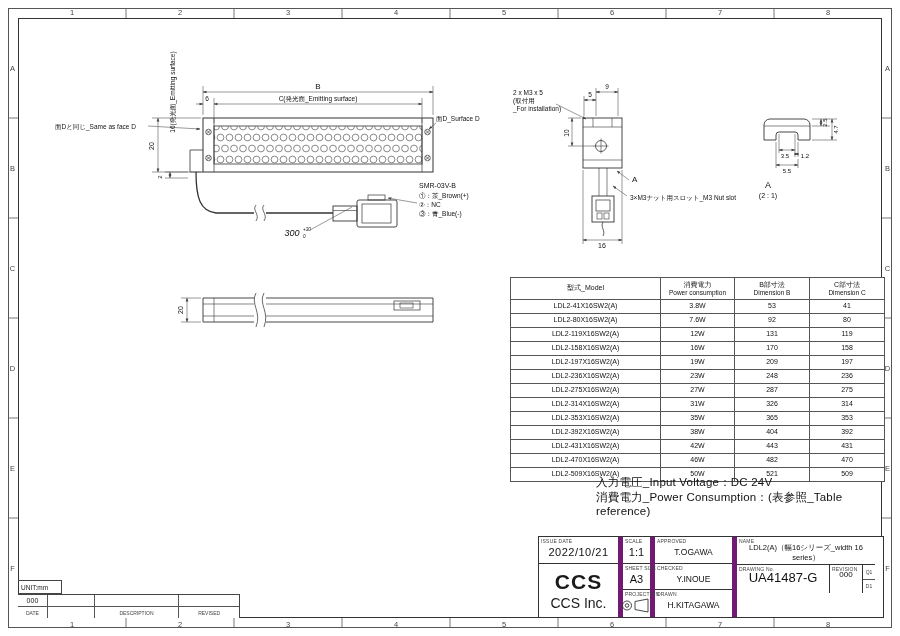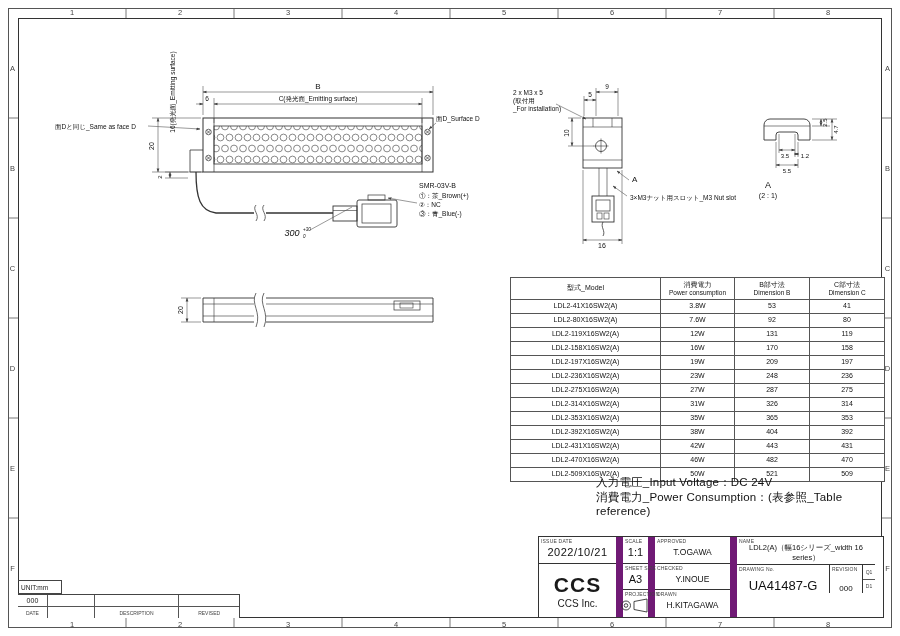--- a/index.html
+++ b/index.html
@@ -16,32 +16,32 @@
   svg.draw text{font-family:"Liberation Sans",sans-serif;fill:#111}
   .t6{font-size:6px}.t65{font-size:6.5px}.t7{font-size:7px}.t8{font-size:8px}.t9{font-size:9px}
   .mid{text-anchor:middle}.it{font-style:italic}
   .spec-table{position:absolute;left:510px;top:277px;border-collapse:collapse;table-layout:fixed;background:#fff}
   .spec-table th,.spec-table td{border:1px solid #555;font-weight:normal;font-size:7px;text-align:center;color:#111;padding:0 2px;line-height:1.15}
   .spec-table th{height:22px}
   .spec-table td{height:14px}
   .spec-table th .sub{font-size:6.5px}
   .notes{position:absolute;left:596px;top:475px;font-size:11.5px;line-height:14.5px;color:#111;letter-spacing:0.2px}
   .titleblock{position:absolute;left:538px;top:536px;width:346px;height:82px;border:1.5px solid #333;display:flex;background:#fff}
-  .tb-col{display:flex;flex-direction:column;border-right:7px solid #701a75}
+  .tb-col{display:flex;flex-direction:column;border-right:5px solid #701a75}
   .tb-col:last-child{border-right:none}
   .tb-cell{position:relative;border-bottom:1px solid #333;display:flex;flex-direction:column;align-items:center;justify-content:center}
   .tb-cell:last-child{border-bottom:none}
   .tb-h{position:absolute;top:1px;left:2px;font-size:5px;color:#444;letter-spacing:0.2px;white-space:nowrap}
   .tb-v{text-align:center}
-  .tb-sub{position:relative;height:100%;display:flex;align-items:flex-end;justify-content:center}
+  .tb-sub{position:relative;height:100%;display:flex;align-items:flex-start;justify-content:center}
   .markers{flex-direction:column}
   .mk{font-size:5px;color:#444;flex:1;display:flex;align-items:center;justify-content:center;width:100%}
   .mk:first-child{border-bottom:0.8px solid #555}
   .ccs-logo{font-size:21px;font-weight:bold;letter-spacing:1px;color:#1a1a1a}
-  .ccs-inc{font-size:10px;color:#1a1a1a;margin-top:1px}
+  .ccs-inc{font-size:14px;color:#1a1a1a;margin-top:1px}
   .unitbox{position:absolute;left:18px;top:580px;width:44px;height:14px;border:1px solid #444;border-left:none;font-size:6.5px;display:flex;align-items:center;padding-left:3px;color:#222}
   .revstrip{position:absolute;left:18px;top:594px;width:222px;height:24px;border-top:1px solid #444;border-right:1px solid #444;display:flex;flex-direction:column;background:#fff}
   .rs-row{display:flex;flex:1}
   .rs-row:first-child{border-bottom:0.8px solid #555}
   .rs-cell{border-right:0.8px solid #555;display:flex;align-items:center;justify-content:center;font-size:7px;color:#222}
   .rs-cell:last-child{border-right:none}
   .rs-head .rs-cell{font-size:5px;color:#444}
 </style>
 </head>
 <body>

